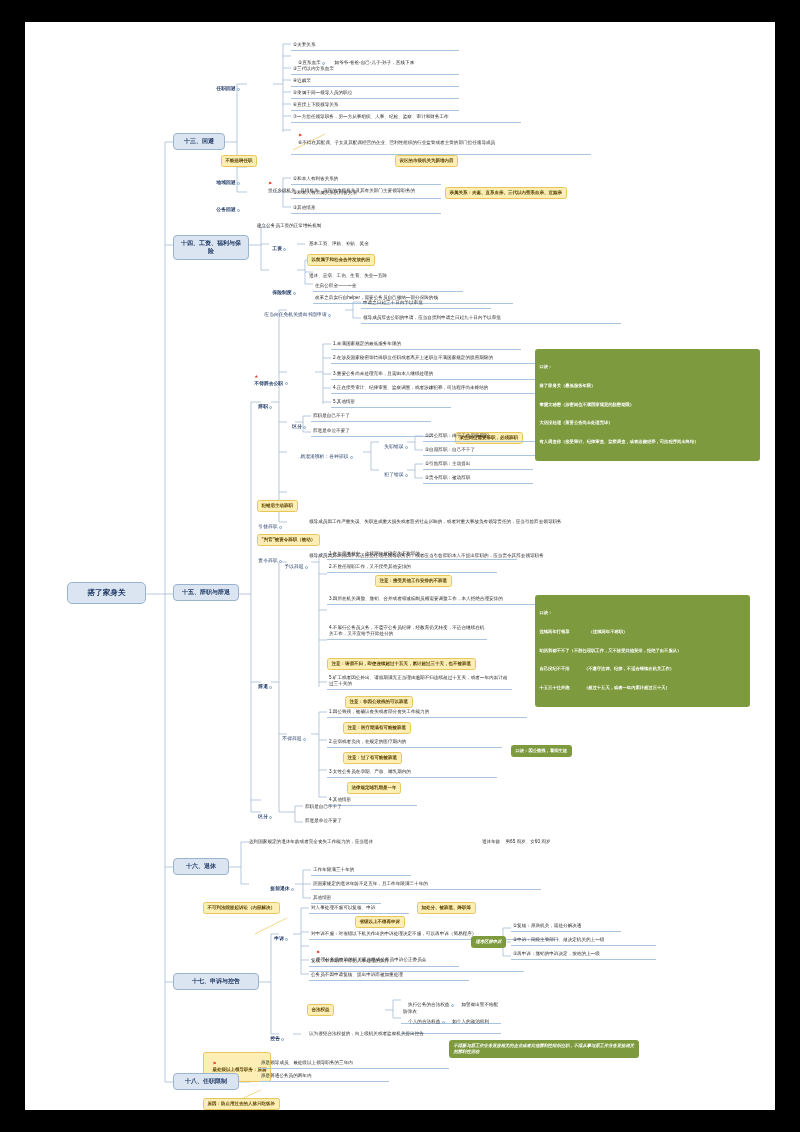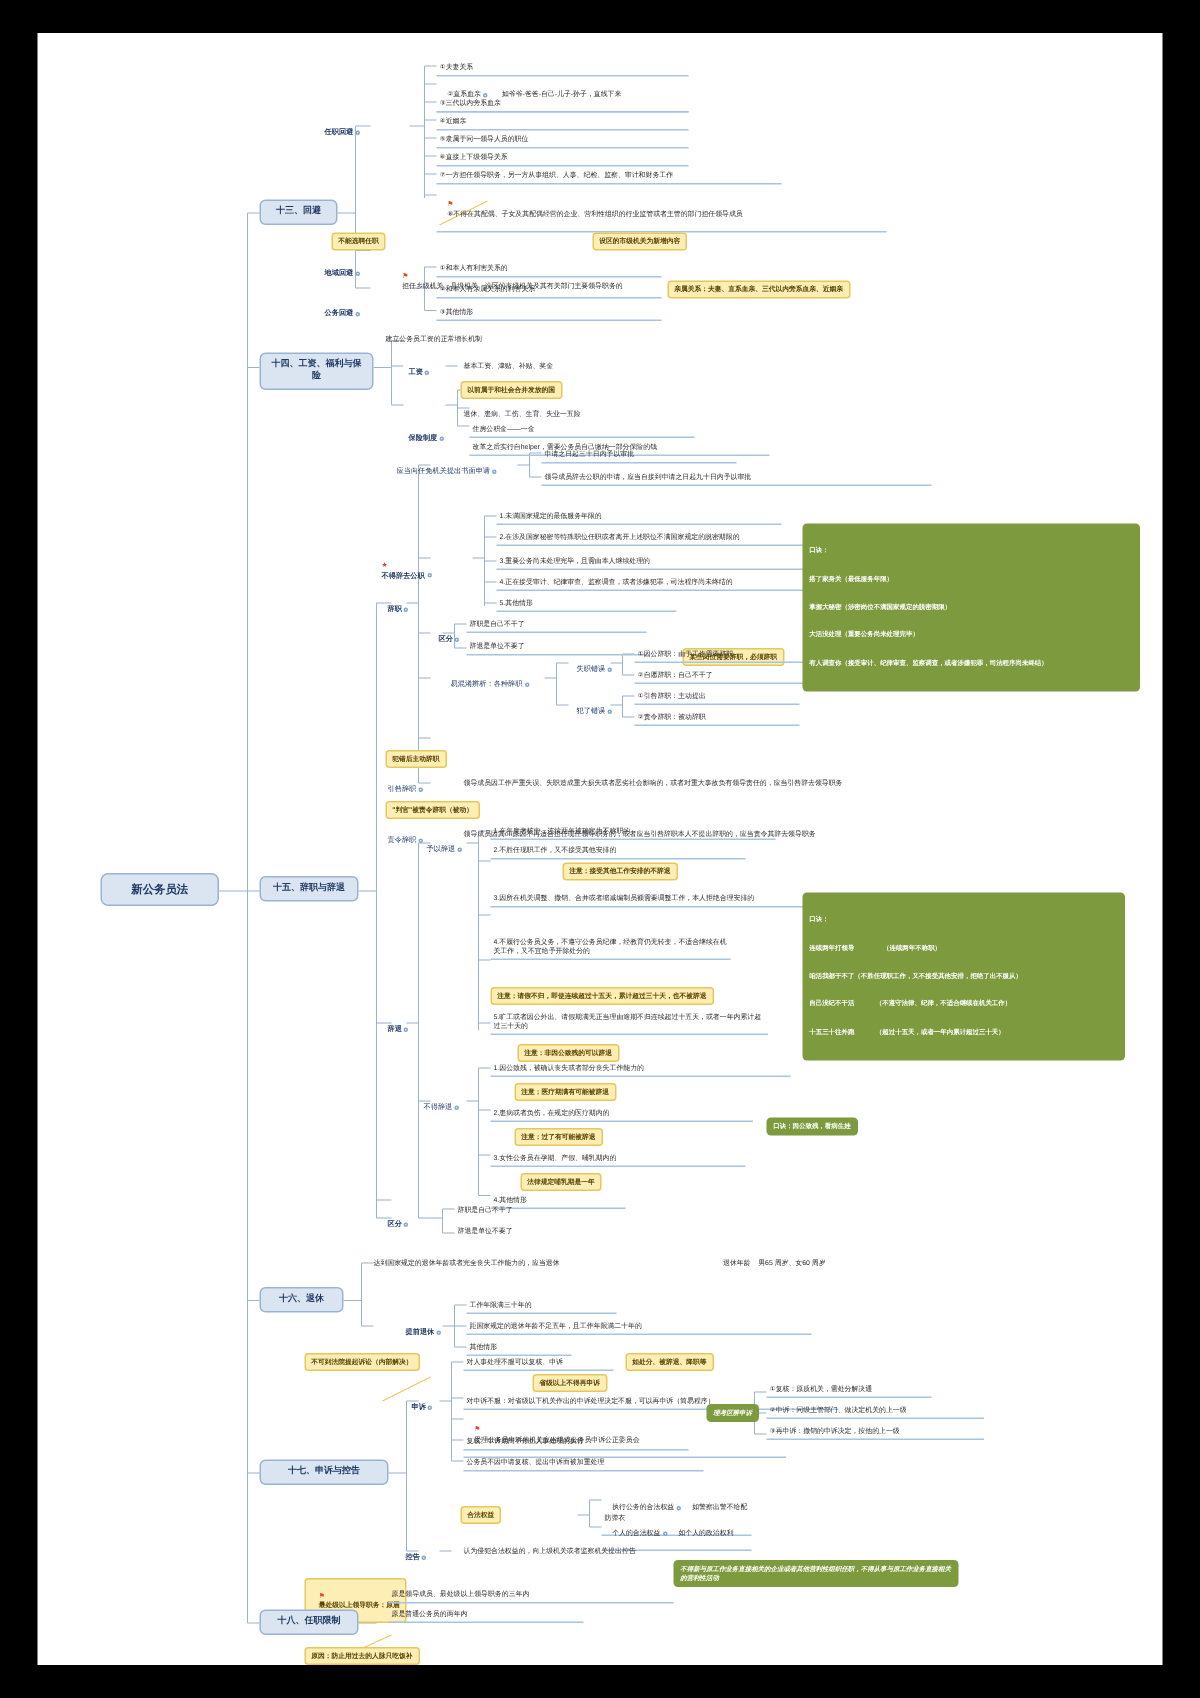--- a/index.html
+++ b/index.html
@@ -253,21 +253,21 @@
       <path d="M226,1052 H234"></path>
     </g>
 
     <g fill="none" stroke="#e8c75a" stroke-width="0.7">
       <path d="M268,128 L300,112"></path>
       <path d="M230,912 L262,896"></path>
       <path d="M214,1078 L236,1068"></path>
     </g>
   </svg>
 
-  <div class="node root" style="left:42px; top:560px; width:79px;">新公务员法</div>
+  <div class="node root" style="left:42px; top:560px; width:79px;">搭了家身关</div>
 
   <div class="node lv1" style="left:148px; top:111px; width:52px;">十三、回避</div>
 
   <div class="node lv2" style="left:186px; top:58px;">
     <span>任职回避</span><span class="bullet"></span>
   </div>
 
   <div class="node w1 leaf" style="left:266px; top:19px;">①夫妻关系</div>
   <div class="node w1 leaf" style="left:266px; top:31px;">
     <span>②直系血亲</span><span class="bullet"></span><span style="margin-left:8px;">如爷爷-爸爸-自己-儿子-孙子，直线下来</span>

